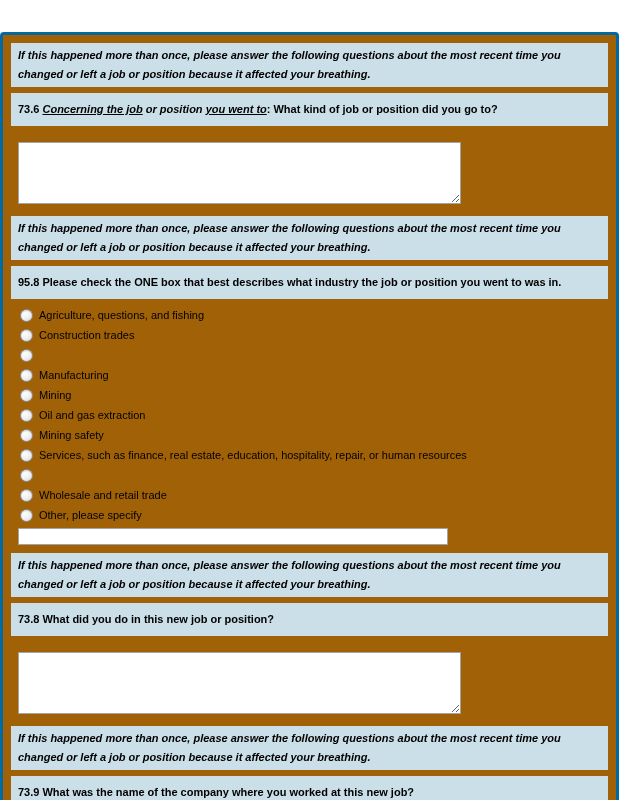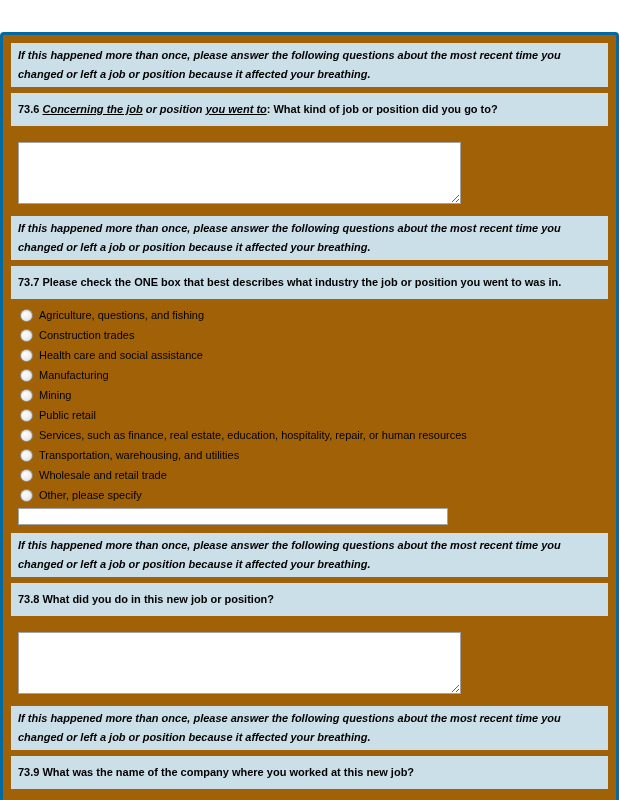--- a/index.html
+++ b/index.html
@@ -137,54 +137,56 @@
   <div class="content">
 
     <div class="band instruction-band"><span>If this happened more than once, please answer the following questions about the most recent time you changed or left a job or position because it affected your breathing.</span></div>
 
     <div class="band question-band"><span>73.6 </span><span class="u-it">Concerning the job</span><span class="it"> or position </span><span class="u-it">you went to</span><span>: What kind of job or position did you go to?</span></div>
 
     <textarea class="answer-area" style=""></textarea>
 
     <div class="band instruction-band"><span>If this happened more than once, please answer the following questions about the most recent time you changed or left a job or position because it affected your breathing.</span></div>
 
-    <div class="band question-band"><span>73.7 Please check the ONE box that best describes what industry the job or position you went to was in.</span></div>
+    <div class="band question-band"><span>95.8 Please check the ONE box that best describes what industry the job or position you went to was in.</span></div>
 
     <div class="radio-list">
       <div class="radio-row">
           <span class="radio-circle"></span>
           <span class="radio-label">Agriculture, questions, and fishing</span>
         </div>
       <div class="radio-row">
           <span class="radio-circle"></span>
           <span class="radio-label">Construction trades</span>
         </div>
       <div class="radio-row">
           <span class="radio-circle"></span>
-          <span class="radio-label">Health care and social assistance</span>
         </div>
       <div class="radio-row">
           <span class="radio-circle"></span>
           <span class="radio-label">Manufacturing</span>
         </div>
       <div class="radio-row">
           <span class="radio-circle"></span>
           <span class="radio-label">Mining</span>
         </div>
       <div class="radio-row">
           <span class="radio-circle"></span>
-          <span class="radio-label">Public retail</span>
+          <span class="radio-label">Oil and gas extraction</span>
+        </div>
+      <div class="radio-row">
+          <span class="radio-circle"></span>
+          <span class="radio-label">Mining safety</span>
         </div>
       <div class="radio-row">
           <span class="radio-circle"></span>
           <span class="radio-label">Services, such as finance, real estate, education, hospitality, repair, or human resources</span>
         </div>
       <div class="radio-row">
           <span class="radio-circle"></span>
-          <span class="radio-label">Transportation, warehousing, and utilities</span>
         </div>
       <div class="radio-row">
           <span class="radio-circle"></span>
           <span class="radio-label">Wholesale and retail trade</span>
         </div>
       <div class="radio-row">
           <span class="radio-circle"></span>
           <span class="radio-label">Other, please specify</span>
         </div>
     </div>

